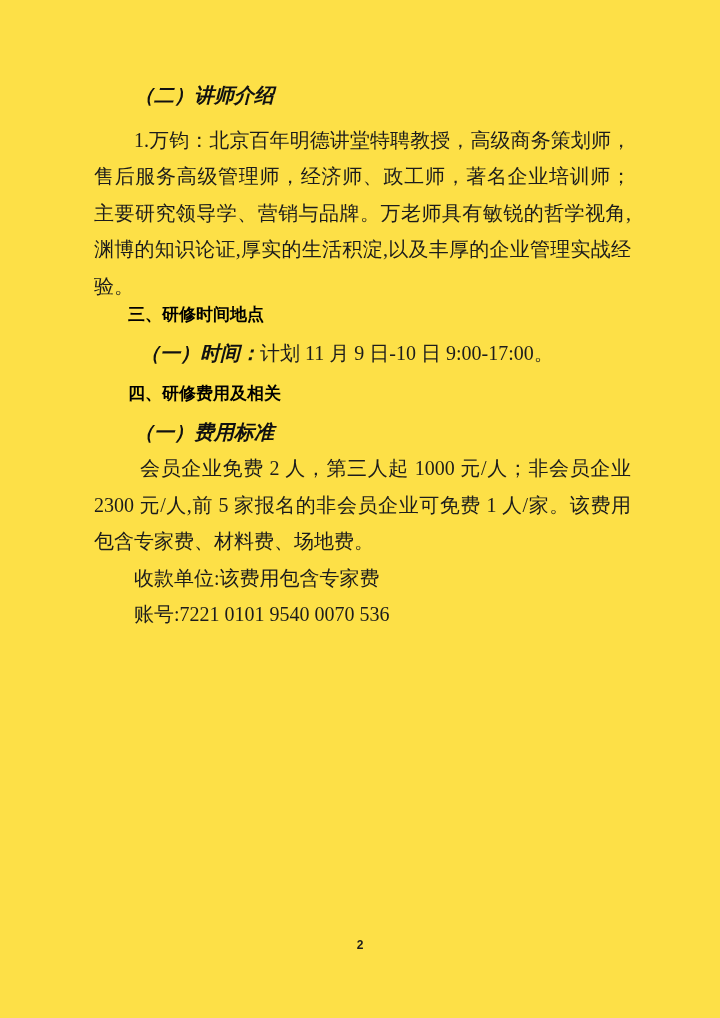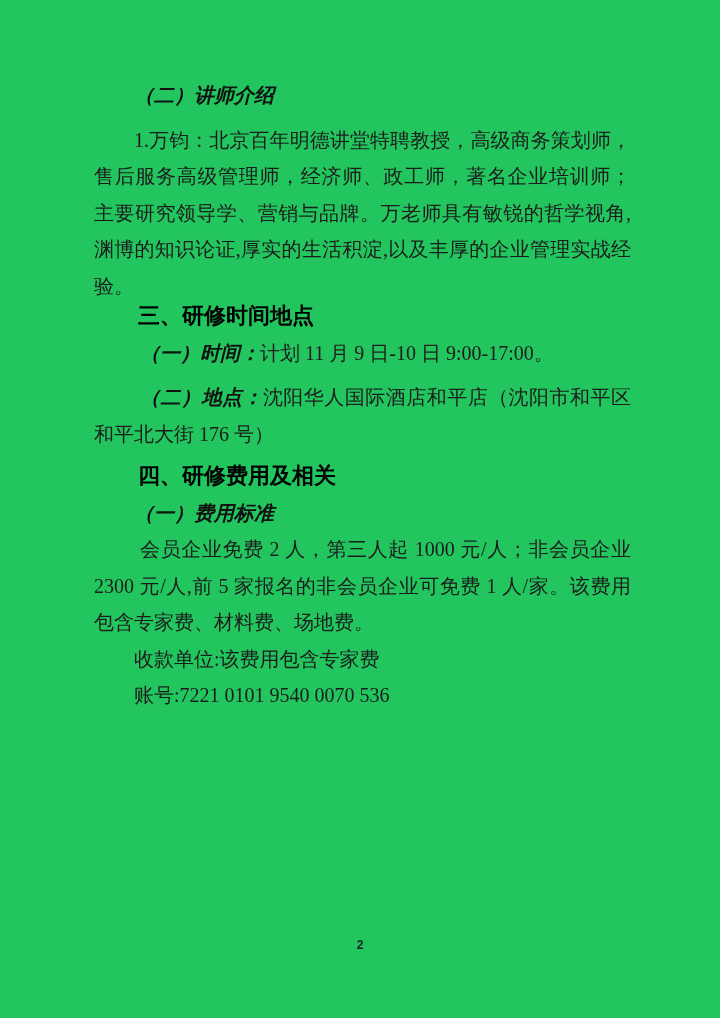--- a/index.html
+++ b/index.html
@@ -4,21 +4,21 @@
 <style>
   html, body {
     margin: 0;
     padding: 0;
     background: #ffffff;
   }
   .page {
     position: relative;
     width: 720px;
     height: 1018px;
-    background: #22c55e;
+    background: #fde047;
     overflow: hidden;
     font-family: "Liberation Serif", "DejaVu Serif", serif;
     color: #1c1c1c;
   }
   .doc {
     position: absolute;
     left: 94px;
     top: 77px;
     width: 537px;
     font-size: 20px;
@@ -41,23 +41,23 @@
     color: #111;
   }
   .subhead-inline {
     font-weight: 600;
     font-style: italic;
     color: #111;
     margin-left: 6px;
   }
   
   .sechead {
-    font-family: Liberation Serif, serif;
+    font-family: Liberation Mono, monospace;
     font-weight: 700;
-    font-size: 22px;
+    font-size: 17px;
     color: #000;
     text-indent: 2em;
     line-height: 36.5px;
   }
   
   .fee {
     margin-left: 14px;
     text-indent: 46px;
   }
   .payline {
@@ -88,21 +88,20 @@
 
     <p class="subhead">（二）讲师介绍</p>
 
     <p class="para mt8">1.万钧：北京百年明德讲堂特聘教授，高级商务策划师，售后服务高级管理师，经济师、政工师，著名企业培训师；主要研究领导学、营销与品牌。万老师具有敏锐的哲学视角,渊博的知识论证,厚实的生活积淀,以及丰厚的企业管理实战经验。</p>
 
 
     <h3 class="sechead mtn6">三、研修时间地点</h3>
 
     <p class="para"><span class="subhead-inline">（一）时间：</span><span>计划 11 月 9 日-10 日 9:00-17:00。</span></p>
 
-    <p class="para mt8"><span class="subhead-inline">（二）地点：</span><span>沈阳华人国际酒店和平店（沈阳市和平区和平北大街 176 号）</span></p>
 
     <h3 class="sechead mt6">四、研修费用及相关</h3>
 
     <p class="subhead">（一）费用标准</p>
 
     <p class="para fee">会员企业免费 2 人，第三人起 1000 元/人；非会员企业 2300 元/人,前 5 家报名的非会员企业可免费 1 人/家。该费用包含专家费、材料费、场地费。</p>
 
 
 
     <p class="payline">收款单位:该费用包含专家费</p>

